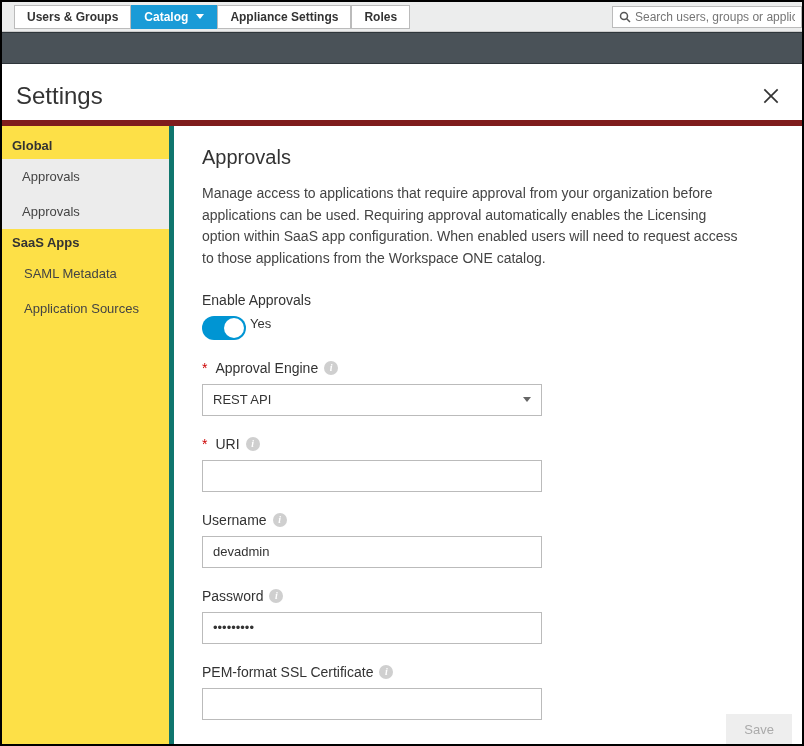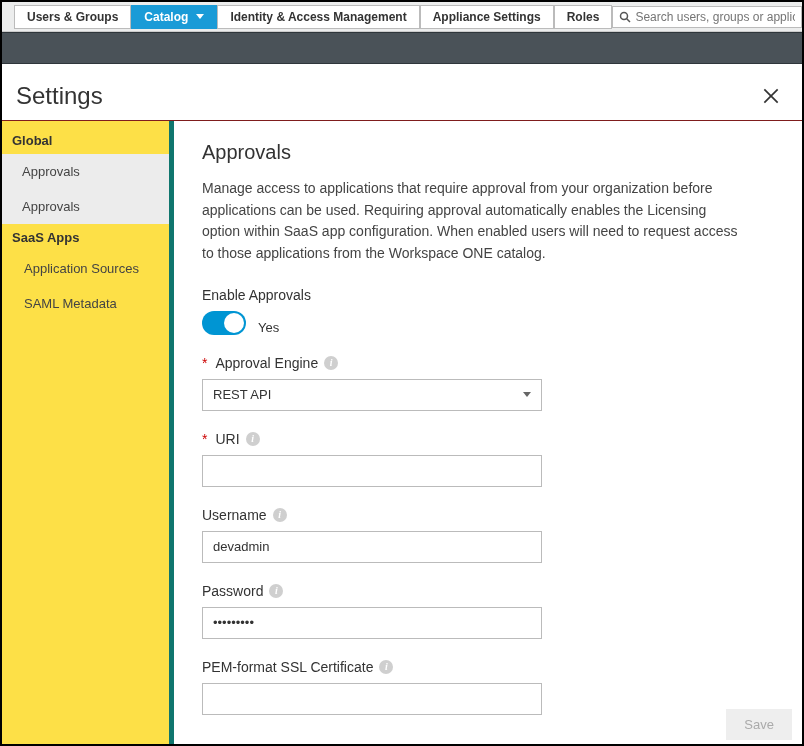--- a/index.html
+++ b/index.html
@@ -68,21 +68,21 @@
     height: 32px;
     background: #4a5258;
     border-top: 1px solid #2f363b;
     border-bottom: 1px solid #2f363b;
   }
   .header {
     display: flex;
     align-items: center;
     justify-content: space-between;
     padding: 18px 20px 10px 14px;
-    border-bottom: 1px solid #7f1d1d;
+    border-bottom: 6px solid #7f1d1d;
   }
   .header h1 {
     font-size: 24px;
     font-weight: 400;
     color: #333;
   }
   .header .close {
     cursor: pointer;
     width: 22px; height: 22px;
     display: flex; align-items: center; justify-content: center;
@@ -150,21 +150,21 @@
     border-radius: 50%;
     background: #cfcfcf;
     color: #fff;
     font-size: 10px;
     font-weight: bold;
     font-style: italic;
     align-items: center;
     justify-content: center;
     font-family: Georgia, serif;
   }
-  .toggle-row { display: flex; align-items: flex-end; gap: 12px; }
+  .toggle-row { display: flex; align-items: flex-start; gap: 4px; }
   .toggle {
     width: 44px; height: 24px;
     background: #0095d3;
     border-radius: 12px;
     position: relative;
     cursor: pointer;
   }
   .toggle .knob {
     position: absolute;
     right: 2px; top: 2px;
@@ -208,21 +208,20 @@
 </style>
 </head>
 <body>
 
 <div class="topnav">
   <div class="tab">Users &amp; Groups</div>
   <div class="tab active">
     <span>Catalog</span>
     <span class="chev"></span>
   </div>
-  <div class="tab">Identity &amp; Access Management</div>
   <div class="tab">Appliance Settings</div>
   <div class="tab">Roles</div>
   <div class="search">
     <svg width="12" height="12" viewBox="0 0 24 24" fill="none" stroke="#555" stroke-width="3">
         <circle cx="10" cy="10" r="7"></circle>
         <line x1="15" y1="15" x2="22" y2="22"></line>
       </svg>
     <input type="text" placeholder="Search users, groups or applications" style="">
   </div>
 </div>
@@ -238,22 +237,22 @@
       </svg>
   </div>
 </div>
 
 <div class="body">
   <div class="sidebar">
     <div class="section-label">Global</div>
     <div class="item selected">Approvals</div>
     <div class="item selected">Approvals</div>
     <div class="section-label">SaaS Apps</div>
+    <div class="item sub">SAML Metadata</div>
     <div class="item sub">Application Sources</div>
-    <div class="item sub">SAML Metadata</div>
   </div>
 
   <div class="content">
     <h2>Approvals</h2>
     <p class="desc">Manage access to applications that require approval from your organization before applications can be used. Requiring approval automatically enables the Licensing option within SaaS app configuration. When enabled users will need to request access to those applications from the Workspace ONE catalog.</p>
 
     <div class="fieldblock">
       <div class="fieldlabel">Enable Approvals</div>
       <div class="toggle-row">
         <div class="toggle">

